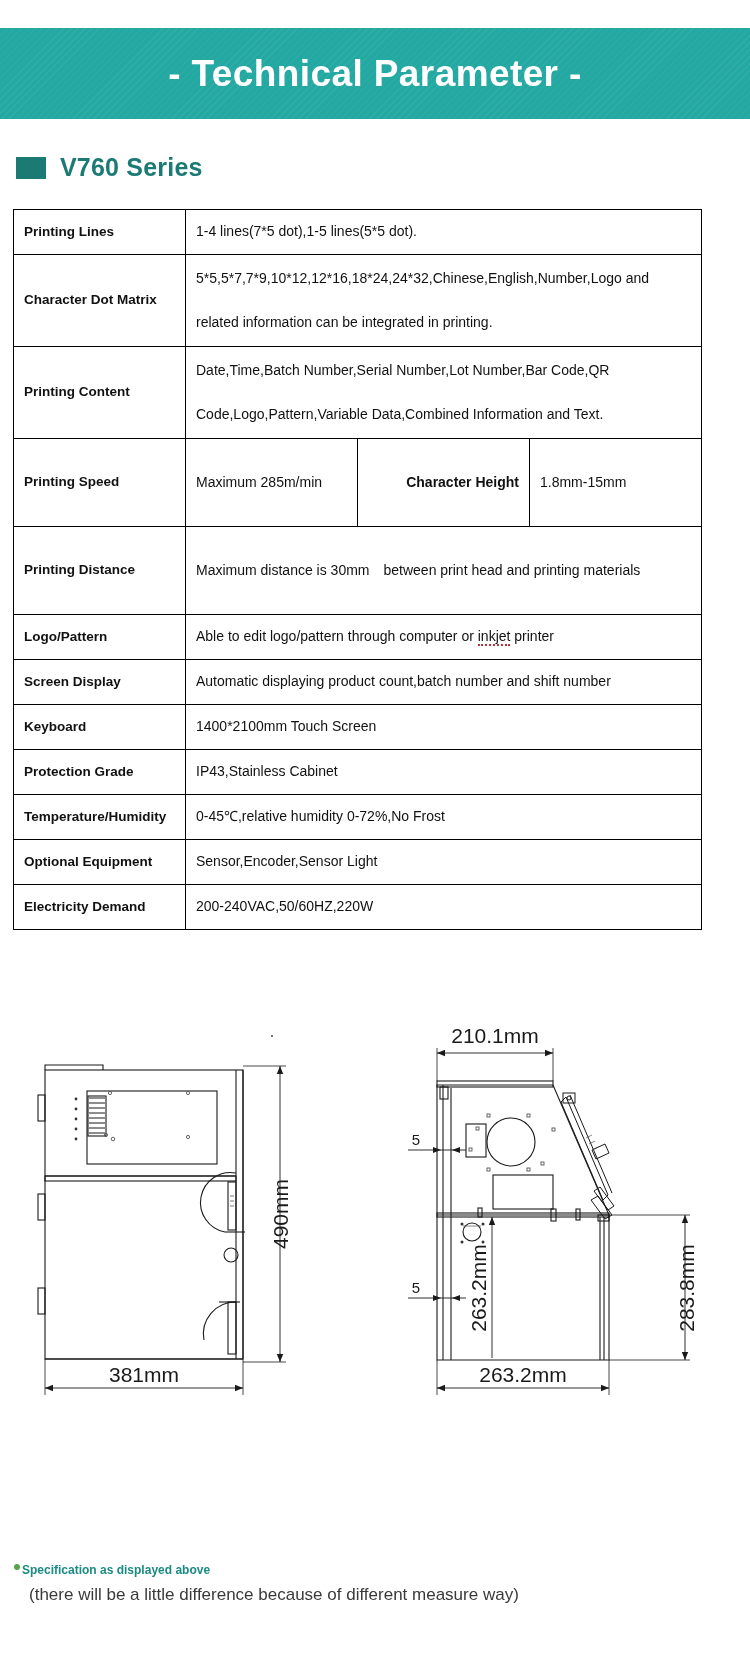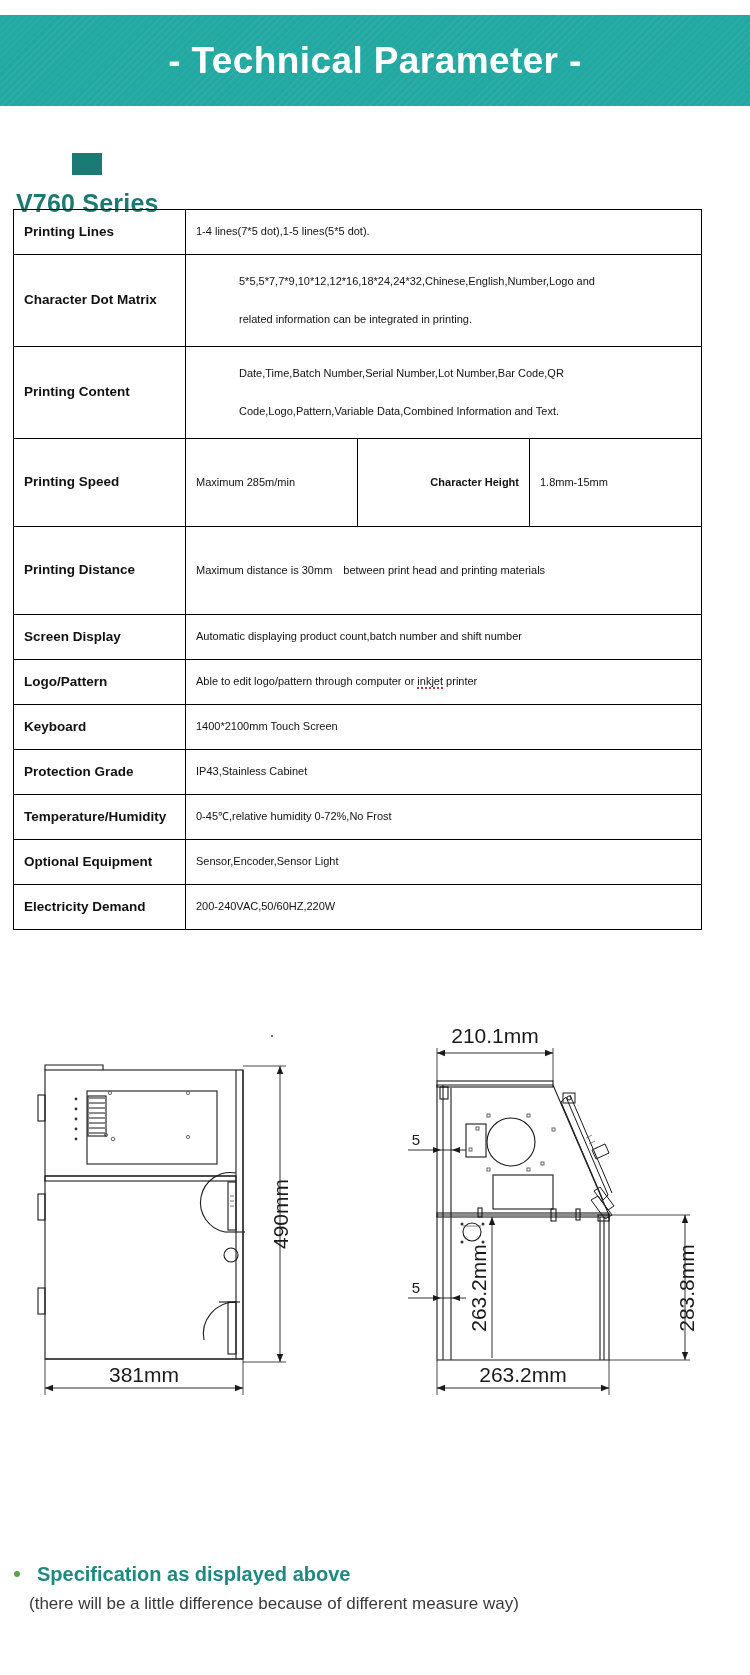--- a/index.html
+++ b/index.html
@@ -11,21 +11,21 @@
     font-family: "Liberation Sans", sans-serif;
     color: #111111;
     overflow: hidden;
     position: relative;
   }
 
   
   .header-band {
     position: absolute;
     left: 0;
-    top: 15px;
+    top: 28px;
     width: 750px;
     height: 91px;
     background: #24a8a2;
     background-image: repeating-linear-gradient(
         135deg,
         rgba(255,255,255,0.055) 0px,
         rgba(255,255,255,0.055) 1px,
         rgba(0,0,0,0) 1px,
         rgba(0,0,0,0) 5px);
     display: flex;
@@ -41,21 +41,20 @@
   }
 
   
   .series-row {
     position: absolute;
     left: 16px;
     top: 153px;
     display: flex;
     align-items: center;
     gap: 14px;
-    flex-direction: column;
   }
   .series-swatch {
     width: 30px;
     height: 22px;
     background: #1b7a74;
   }
   .series-label {
     color: #1b7a74;
     font-size: 25px;
     font-weight: bold;
@@ -68,40 +67,40 @@
     left: 13px;
     top: 209px;
     width: 689px;
     border-collapse: collapse;
     table-layout: fixed;
   }
   .spec-table td {
     border: 1px solid #000000;
     padding: 0 10px;
     vertical-align: middle;
-    font-size: 11px;
+    font-size: 14px;
     line-height: 1.95;
     color: #111111;
   }
   .spec-table td.label {
     width: 172px;
     font-weight: bold;
     font-size: 13.5px;
   }
   .spec-table td.value { font-weight: normal; }
   .spec-table td.sublabel {
     font-weight: bold;
     text-align: right;
     padding-left: 47px;
   }
   .spec-table td.subvalue { }
   .row-2line { height: 92px; }
   .row-tall  { height: 88px; }
   .row-1line { height: 45px; }
-  .twoline { display: block; margin-left: 43px; }
+  .twoline { display: block; }
   .twoline span { display: block; }
   .twoline span + span { margin-top: 16px; }
   .misspelled {
     border-bottom: 2px dotted #b33;
     padding-bottom: 0px;
   }
 
   
   .drawings {
     position: absolute;
@@ -115,23 +114,23 @@
   
   .footer {
     position: absolute;
     left: 14px;
     top: 1563px;
     width: 720px;
   }
   .footer-main {
     display: flex;
     align-items: baseline;
-    gap: 17px;
+    gap: 2px;
     color: #1b8b82;
-    font-size: 20px;
+    font-size: 12px;
     font-weight: bold;
   }
   .footer-bullet {
     width: 6px;
     height: 6px;
     border-radius: 50%;
     background: #5aa24a;
     display: inline-block;
     flex: none;
     position: relative;
@@ -189,27 +188,27 @@
       <td class="sublabel" style="width:160px">Character Height</td>
       <td class="subvalue">1.8mm-15mm</td>
     </tr>
 
     <tr class="row-tall">
       <td class="label">Printing Distance</td>
       <td class="value" colspan="3">Maximum distance is 30mm between print head and printing materials</td>
     </tr>
 
     <tr class="row-1line">
+      <td class="label">Logo/Pattern</td>
+      <td class="value" colspan="3"><span>Able to edit logo/pattern through computer or </span><span class="misspelled">inkjet</span><span> printer</span></td>
+    </tr>
+
+    <tr class="row-1line">
       <td class="label">Screen Display</td>
       <td class="value" colspan="3">Automatic displaying product count,batch number and shift number</td>
-    </tr>
-
-    <tr class="row-1line">
-      <td class="label">Logo/Pattern</td>
-      <td class="value" colspan="3"><span>Able to edit logo/pattern through computer or </span><span class="misspelled">inkjet</span><span> printer</span></td>
     </tr>
 
     <tr class="row-1line">
       <td class="label">Keyboard</td>
       <td class="value" colspan="3">1400*2100mm Touch Screen</td>
     </tr>
 
     <tr class="row-1line">
       <td class="label">Protection Grade</td>
       <td class="value" colspan="3">IP43,Stainless Cabinet</td>

